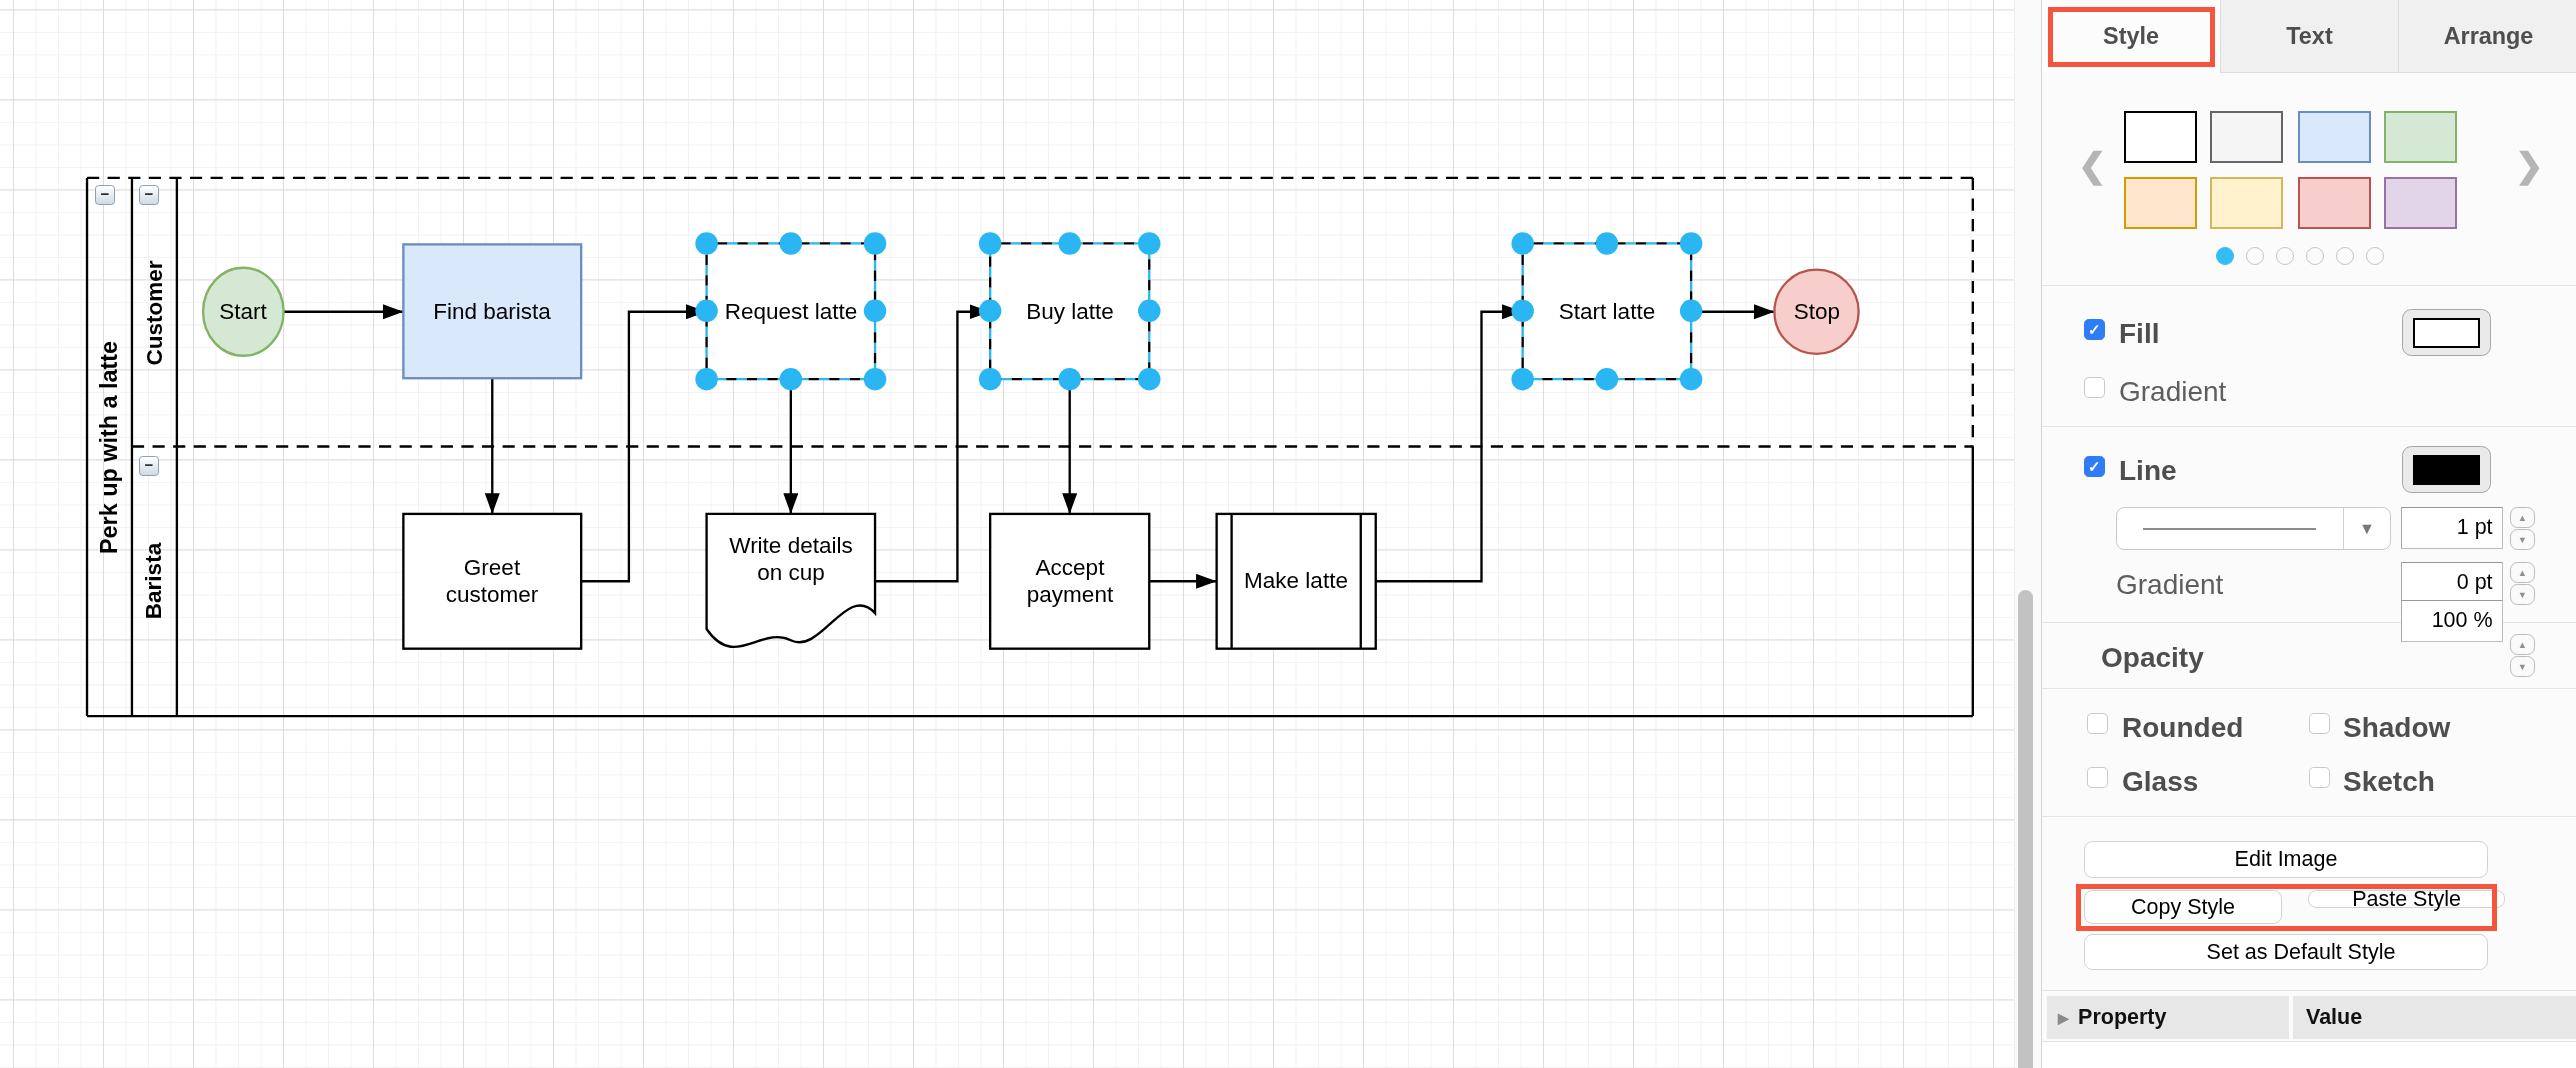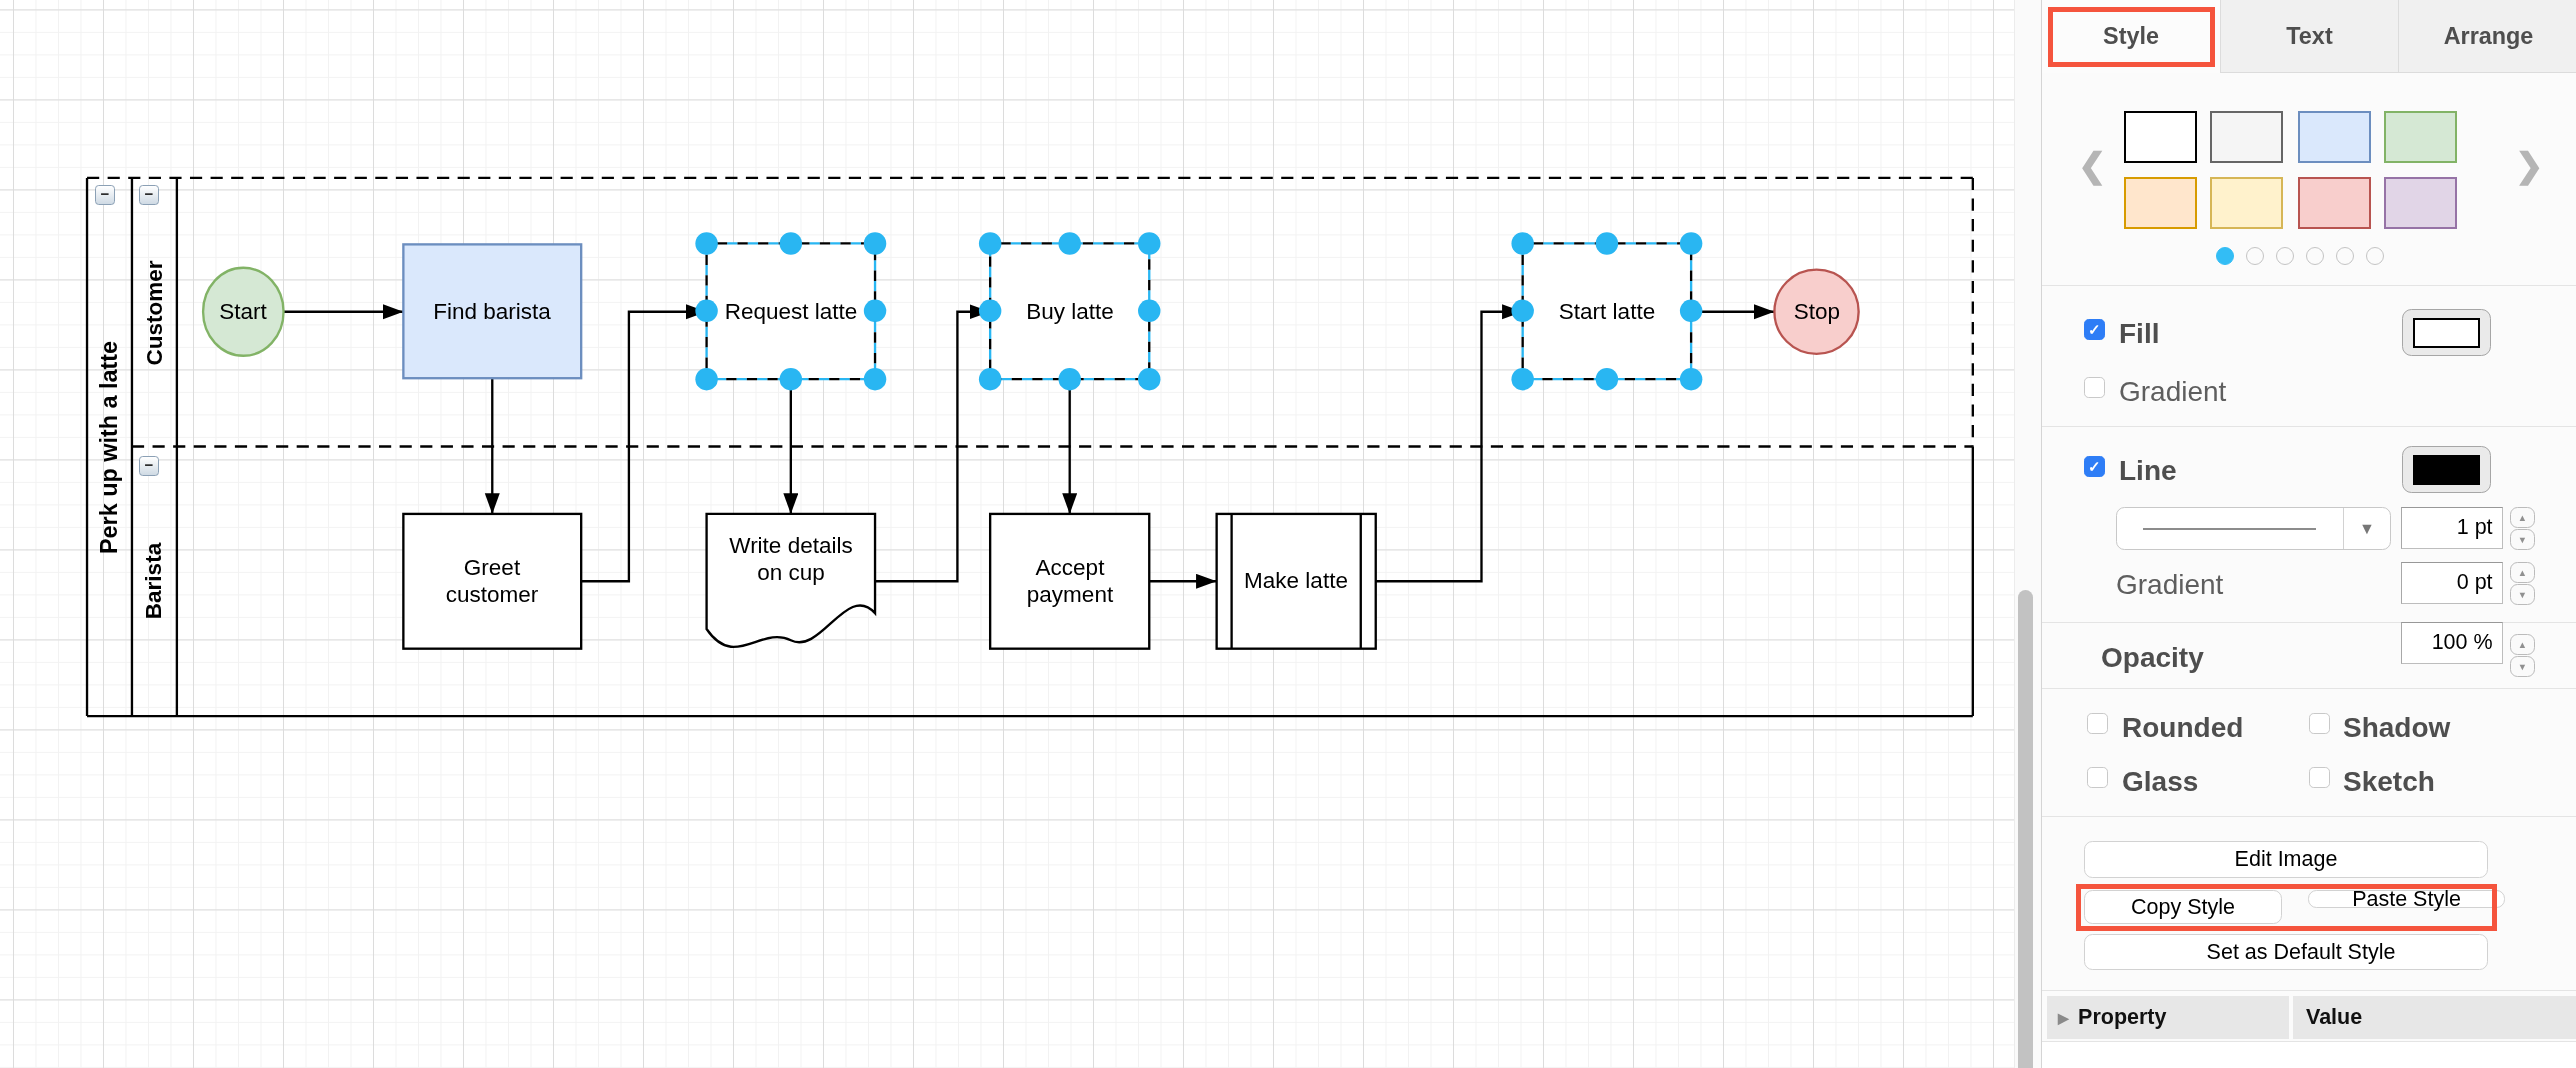--- a/index.html
+++ b/index.html
@@ -287,21 +287,21 @@
   <div class="plabel" style="left:74px;top:569px;">Gradient</div>
   <div class="numinput" style="left:359px;top:562px;">0 pt</div>
   <div class="stepper" style="left:468px;top:562px;">
     <div class="sb up">▲</div>
     <div class="sb dn">▼</div>
   </div>
 
   <div class="divider" style="top:622px;"></div>
 
   <div class="plabel b" style="left:59px;top:642px;">Opacity</div>
-  <div class="numinput" style="left:359px;top:622px;">100 %</div>
+  <div class="numinput" style="left:359px;top:600px;">100 %</div>
   <div class="stepper" style="left:468px;top:634px;">
     <div class="sb up">▲</div>
     <div class="sb dn">▼</div>
   </div>
 
   <div class="divider" style="top:688px;"></div>
 
   <div class="cb" style="left:45px;top:713px;"></div>
   <div class="plabel b" style="left:80px;top:712px;">Rounded</div>
   <div class="cb" style="left:267px;top:713px;"></div>

